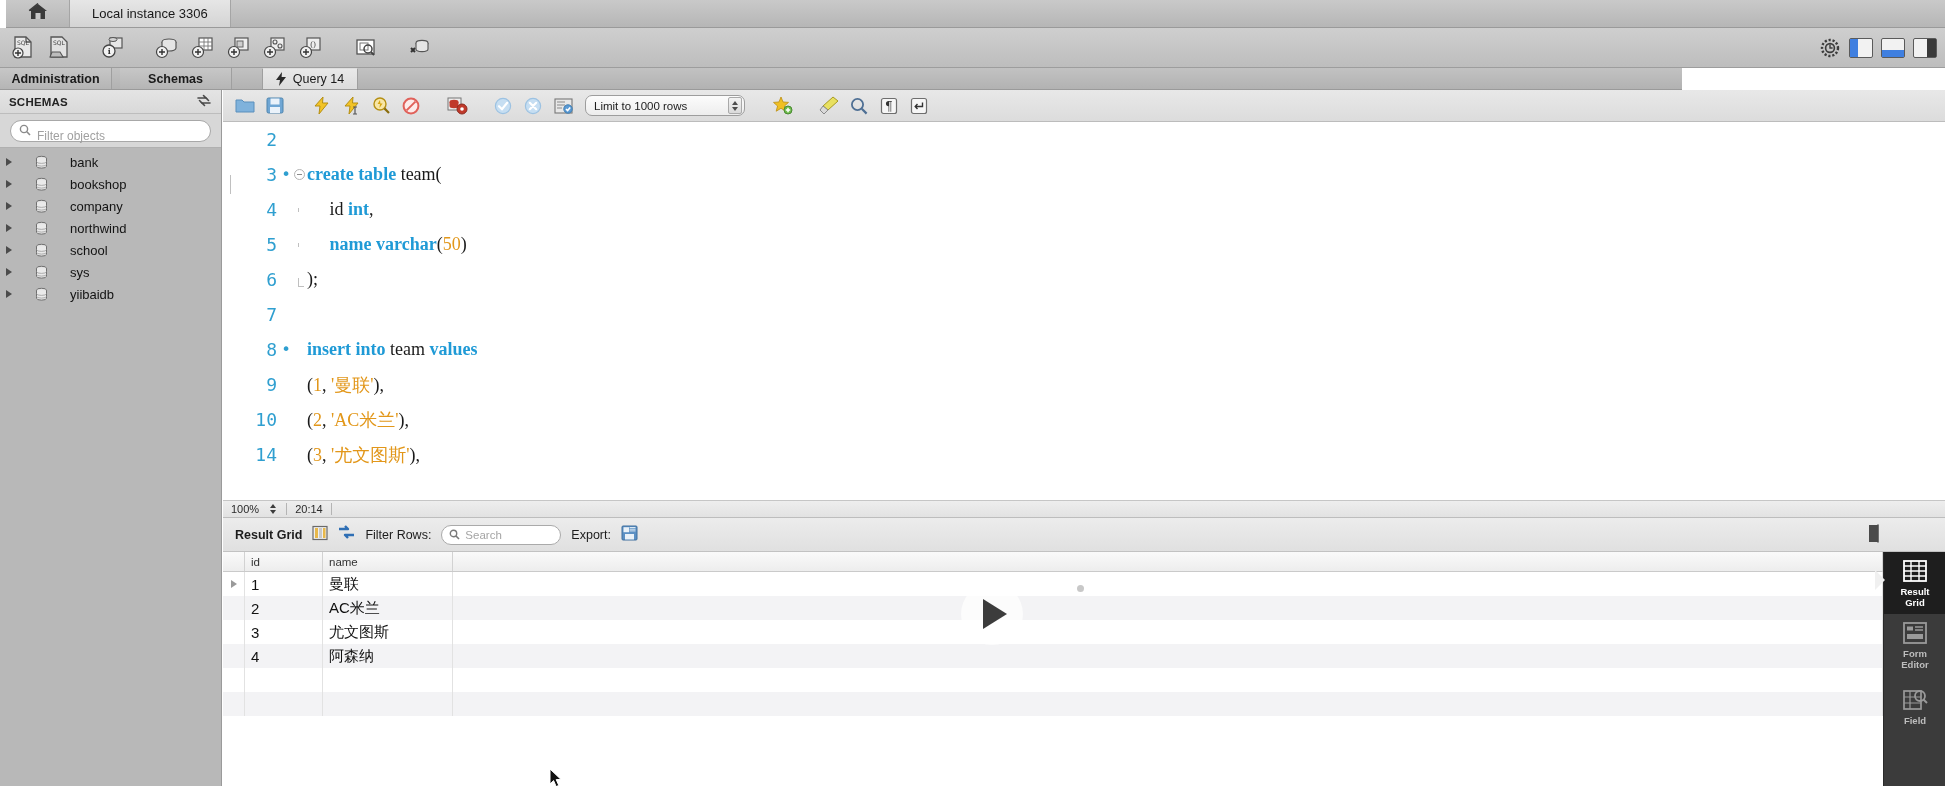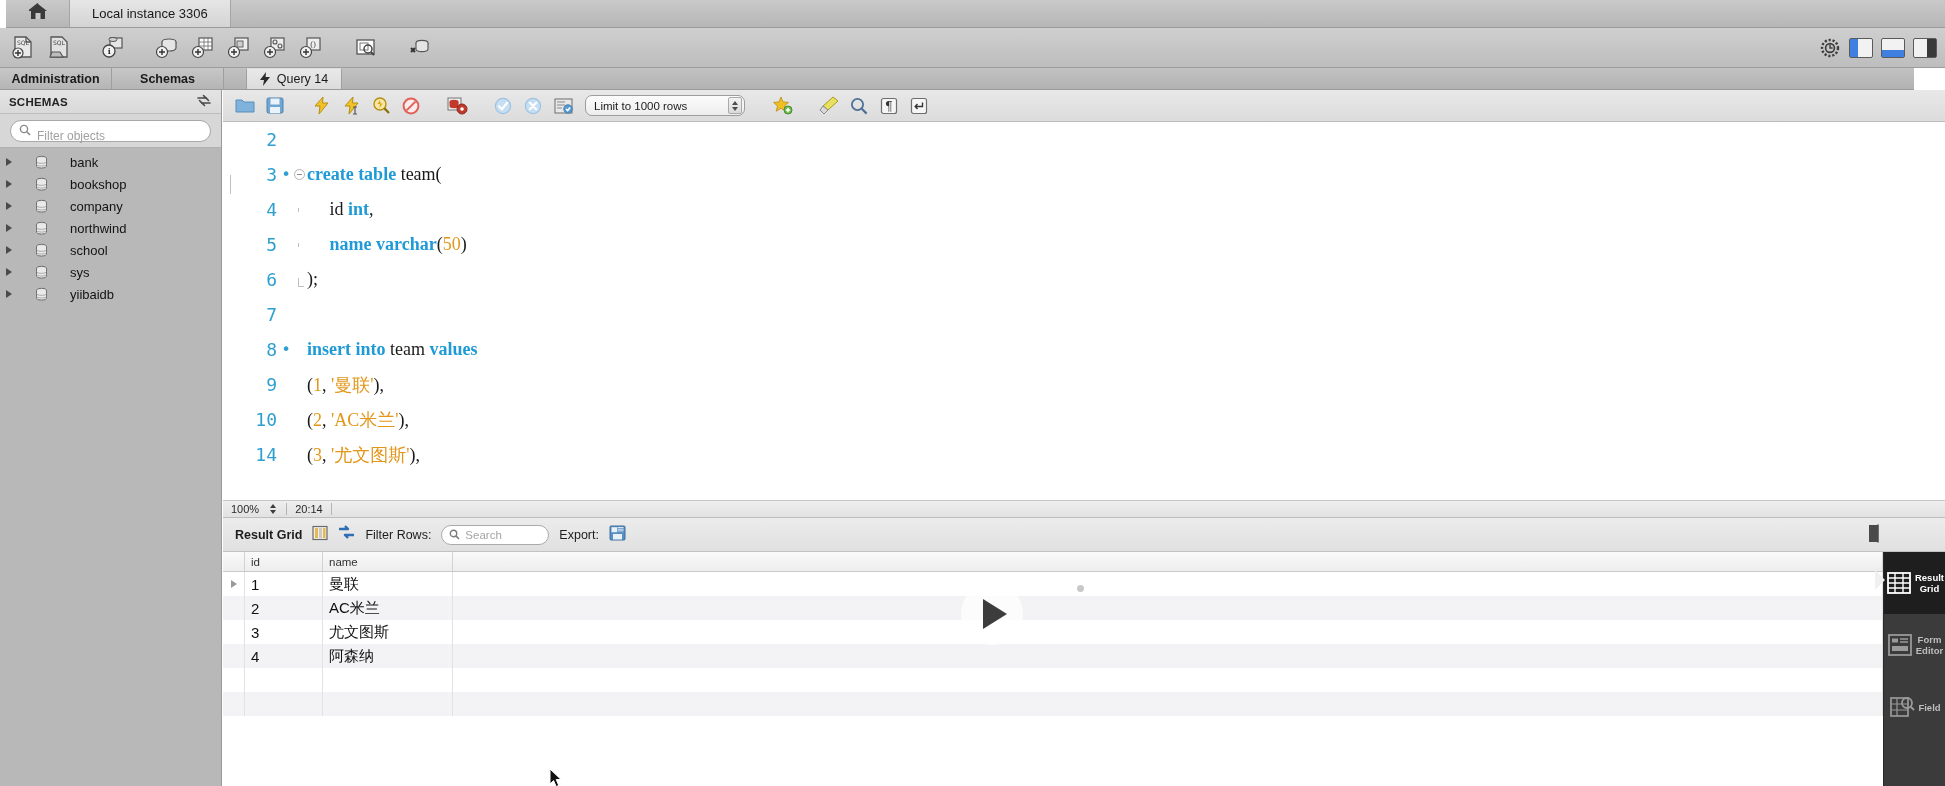--- a/index.html
+++ b/index.html
@@ -50,24 +50,25 @@
   .gear-ic { width: 22px; height: 22px; }
   .panel-ic { width: 24px; height: 20px; border: 1.5px solid #5a5a5a; background: #f2f2f2;
               position: relative; border-radius: 2px; }
   .panel-ic .seg { position: absolute; background: #3f7fe0; }
   .panel-ic.left .seg  { left: 0; top: 0; bottom: 0; width: 8px; }
   .panel-ic.bot .seg   { left: 0; right: 0; bottom: 0; height: 7px; }
   .panel-ic.right .seg { right: 0; top: 0; bottom: 0; width: 9px; background: #3a3a3a; }
 
   
   .sec-tabs {
-    position: absolute; left: 0; top: 68px; width: 1914px; height: 22px;
+    position: absolute; left: 0; top: 68px; width: 1682px; height: 22px;
     background: linear-gradient(#c2c2c2, #b2b2b2);
     display: flex; align-items: stretch;
     border-bottom: 1px solid #9a9a9a;
+    gap: 8px;
   }
   .sec-tab {
     display: flex; align-items: center; justify-content: center; gap: 6px;
     font-size: 12.5px; font-weight: bold; color: #1a1a1a;
     border-right: 1px solid #9f9f9f;
     background: linear-gradient(#c7c7c7, #b5b5b5);
   }
   .sec-tab.admin { width: 112px; }
   .sec-tab.schemas { width: 112px; }
   .sec-tab.query {
@@ -187,21 +188,21 @@
 
   
   .result-toolbar {
     position: absolute; left: 0; right: 0; top: 428px; height: 34px;
     background: linear-gradient(#ececec, #e0e0e0); border-bottom: 1px solid #c2c2c2;
     display: flex; align-items: center; padding-left: 12px; gap: 10px;
   }
   .rt-label { font-size: 12.5px; font-weight: bold; color: #1c1c1c; }
   .rt-lab2 { font-size: 12.5px; color: #1c1c1c; }
   .search-box {
-    width: 108px; height: 20px; background: #fff; border: 1px solid #aaa; border-radius: 10px;
+    width: 120px; height: 20px; background: #fff; border: 1px solid #aaa; border-radius: 10px;
     display: flex; align-items: center; padding: 0 7px; gap: 5px;
   }
   .search-box input {
     border: none; outline: none; flex: 1; font-size: 11.5px; background: transparent;
     font-family: "Liberation Sans", sans-serif; color: #333;
   }
   .search-box input::placeholder { color: #a5a5a5; }
   .rt-right { position: absolute; right: 66px; top: 7px; }
 
   .grid {
@@ -226,21 +227,21 @@
   .gc-rest { flex: 1; }
   .rowarrow { width: 0; height: 0; border-left: 6px solid #9a9a9a;
               border-top: 4px solid transparent; border-bottom: 4px solid transparent; }
 
   
   .right-strip {
     position: absolute; right: 0; top: 462px; bottom: 0; width: 62px;
     background: #3b3b3b; border-left: 1px solid #2a2a2a;
   }
   .rs-item {
-    width: 62px; height: 62px; display: flex; flex-direction: row;
+    width: 62px; height: 62px; display: flex; flex-direction: column;
     align-items: center; justify-content: center; gap: 3px;
     color: #bdbdbd; font-size: 9.5px; font-weight: bold; line-height: 11px; text-align: center;
   }
   .rs-item.active { background: #1e1e1e; color: #ffffff; position: relative; }
   .rs-item.active::before {
     content: ''; position: absolute; left: -9px; top: 18px;
     border-top: 10px solid transparent; border-bottom: 10px solid transparent;
     border-left: 10px solid #f0f0f0;
   }
   .rs-ic { width: 26px; height: 24px; }

